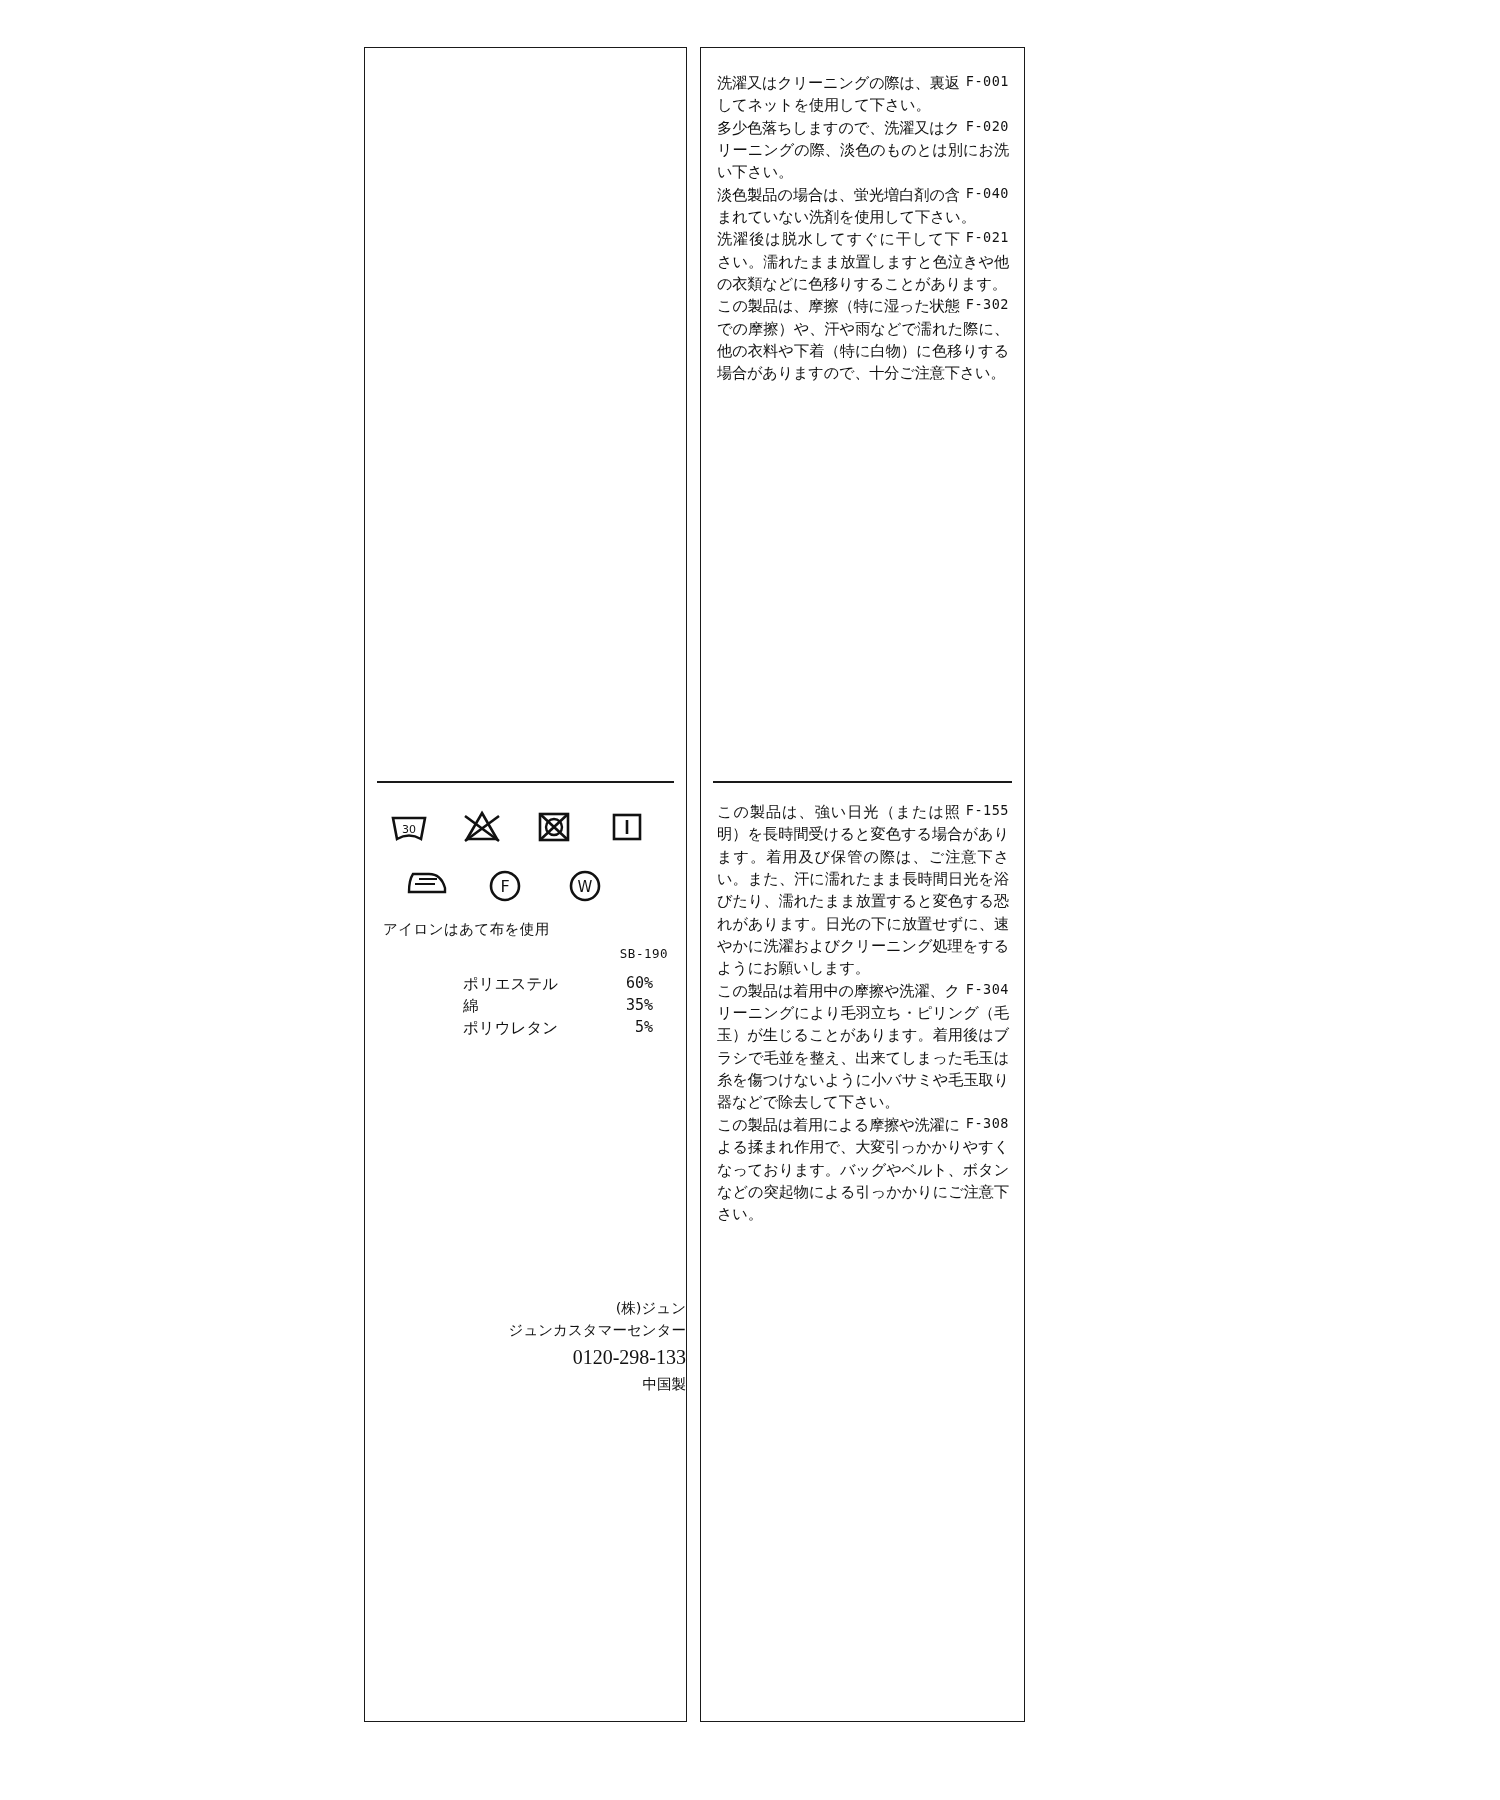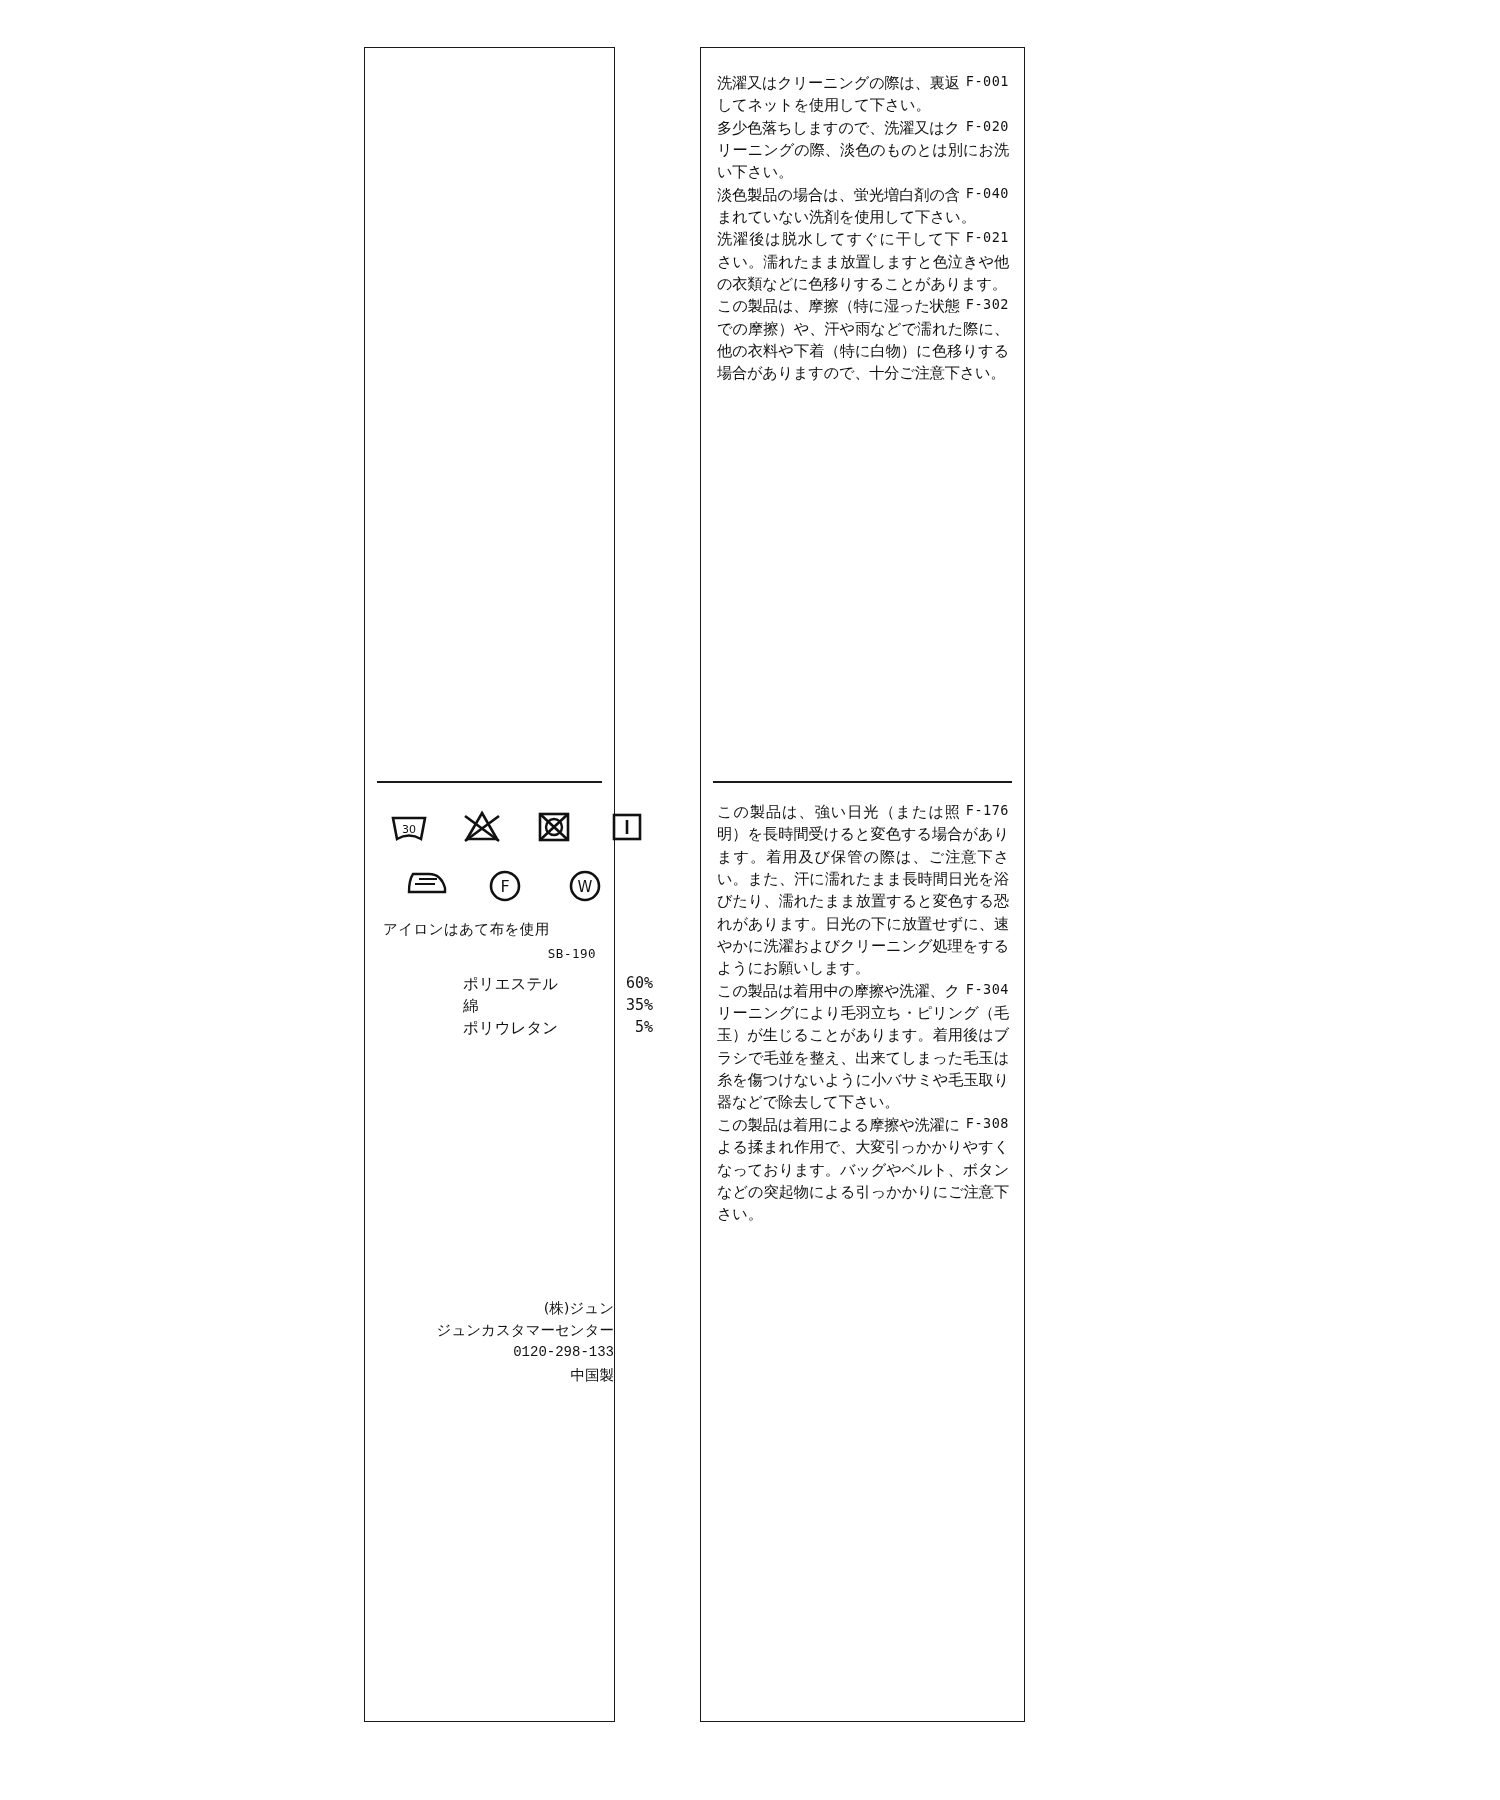--- a/index.html
+++ b/index.html
@@ -26,21 +26,21 @@
   
   .label-panel {
     position: absolute;
     box-sizing: border-box;
     border: 1.5px solid #1a1a1a;
     background: #ffffff;
   }
   #left-panel {
     left: 364px;
     top: 47px;
-    width: 251px;
+    width: 323px;
     height: 1675px;
   }
   #right-panel {
     left: 700px;
     top: 47px;
     width: 325px;
     height: 1675px;
   }
 
   .divider {
@@ -137,22 +137,22 @@
     position: absolute;
     left: 0;
     top: 1249px;
     width: 100%;
     text-align: right;
     font-family: "DejaVu Sans", sans-serif;
     font-size: 14.5px;
     line-height: 1.55;
   }
   .company-block .phone {
-    font-family: Liberation Mono, monospace;
-    font-size: 14px;
+    font-family: Liberation Serif, serif;
+    font-size: 20px;
   }
 
   
   .notes {
     position: absolute;
     box-sizing: border-box;
     font-family: "DejaVu Sans", sans-serif;
     font-size: 15.2px;
     line-height: 1.47;
     letter-spacing: -0.2px;
@@ -304,21 +304,21 @@
         <span class="body">洗濯後は脱水してすぐに干して下さい。濡れたまま放置しますと色泣きや他の衣類などに色移りすることがあります。</span>
       </p>
       <p class="note">
         <span class="code">F-302</span>
         <span class="body">この製品は、摩擦（特に湿った状態での摩擦）や、汗や雨などで濡れた際に、他の衣料や下着（特に白物）に色移りする場合がありますので、十分ご注意下さい。</span>
       </p>
     </div>
 
     <div class="notes" id="notes-bottom">
       <p class="note">
-        <span class="code">F-176</span>
+        <span class="code">F-155</span>
         <span class="body">この製品は、強い日光（または照明）を長時間受けると変色する場合があります。着用及び保管の際は、ご注意下さい。また、汗に濡れたまま長時間日光を浴びたり、濡れたまま放置すると変色する恐れがあります。日光の下に放置せずに、速やかに洗濯およびクリーニング処理をするようにお願いします。</span>
       </p>
       <p class="note">
         <span class="code">F-304</span>
         <span class="body">この製品は着用中の摩擦や洗濯、クリーニングにより毛羽立ち・ピリング（毛玉）が生じることがあります。着用後はブラシで毛並を整え、出来てしまった毛玉は糸を傷つけないように小バサミや毛玉取り器などで除去して下さい。</span>
       </p>
       <p class="note">
         <span class="code">F-308</span>
         <span class="body">この製品は着用による摩擦や洗濯による揉まれ作用で、大変引っかかりやすくなっております。バッグやベルト、ボタンなどの突起物による引っかかりにご注意下さい。</span>
       </p>

